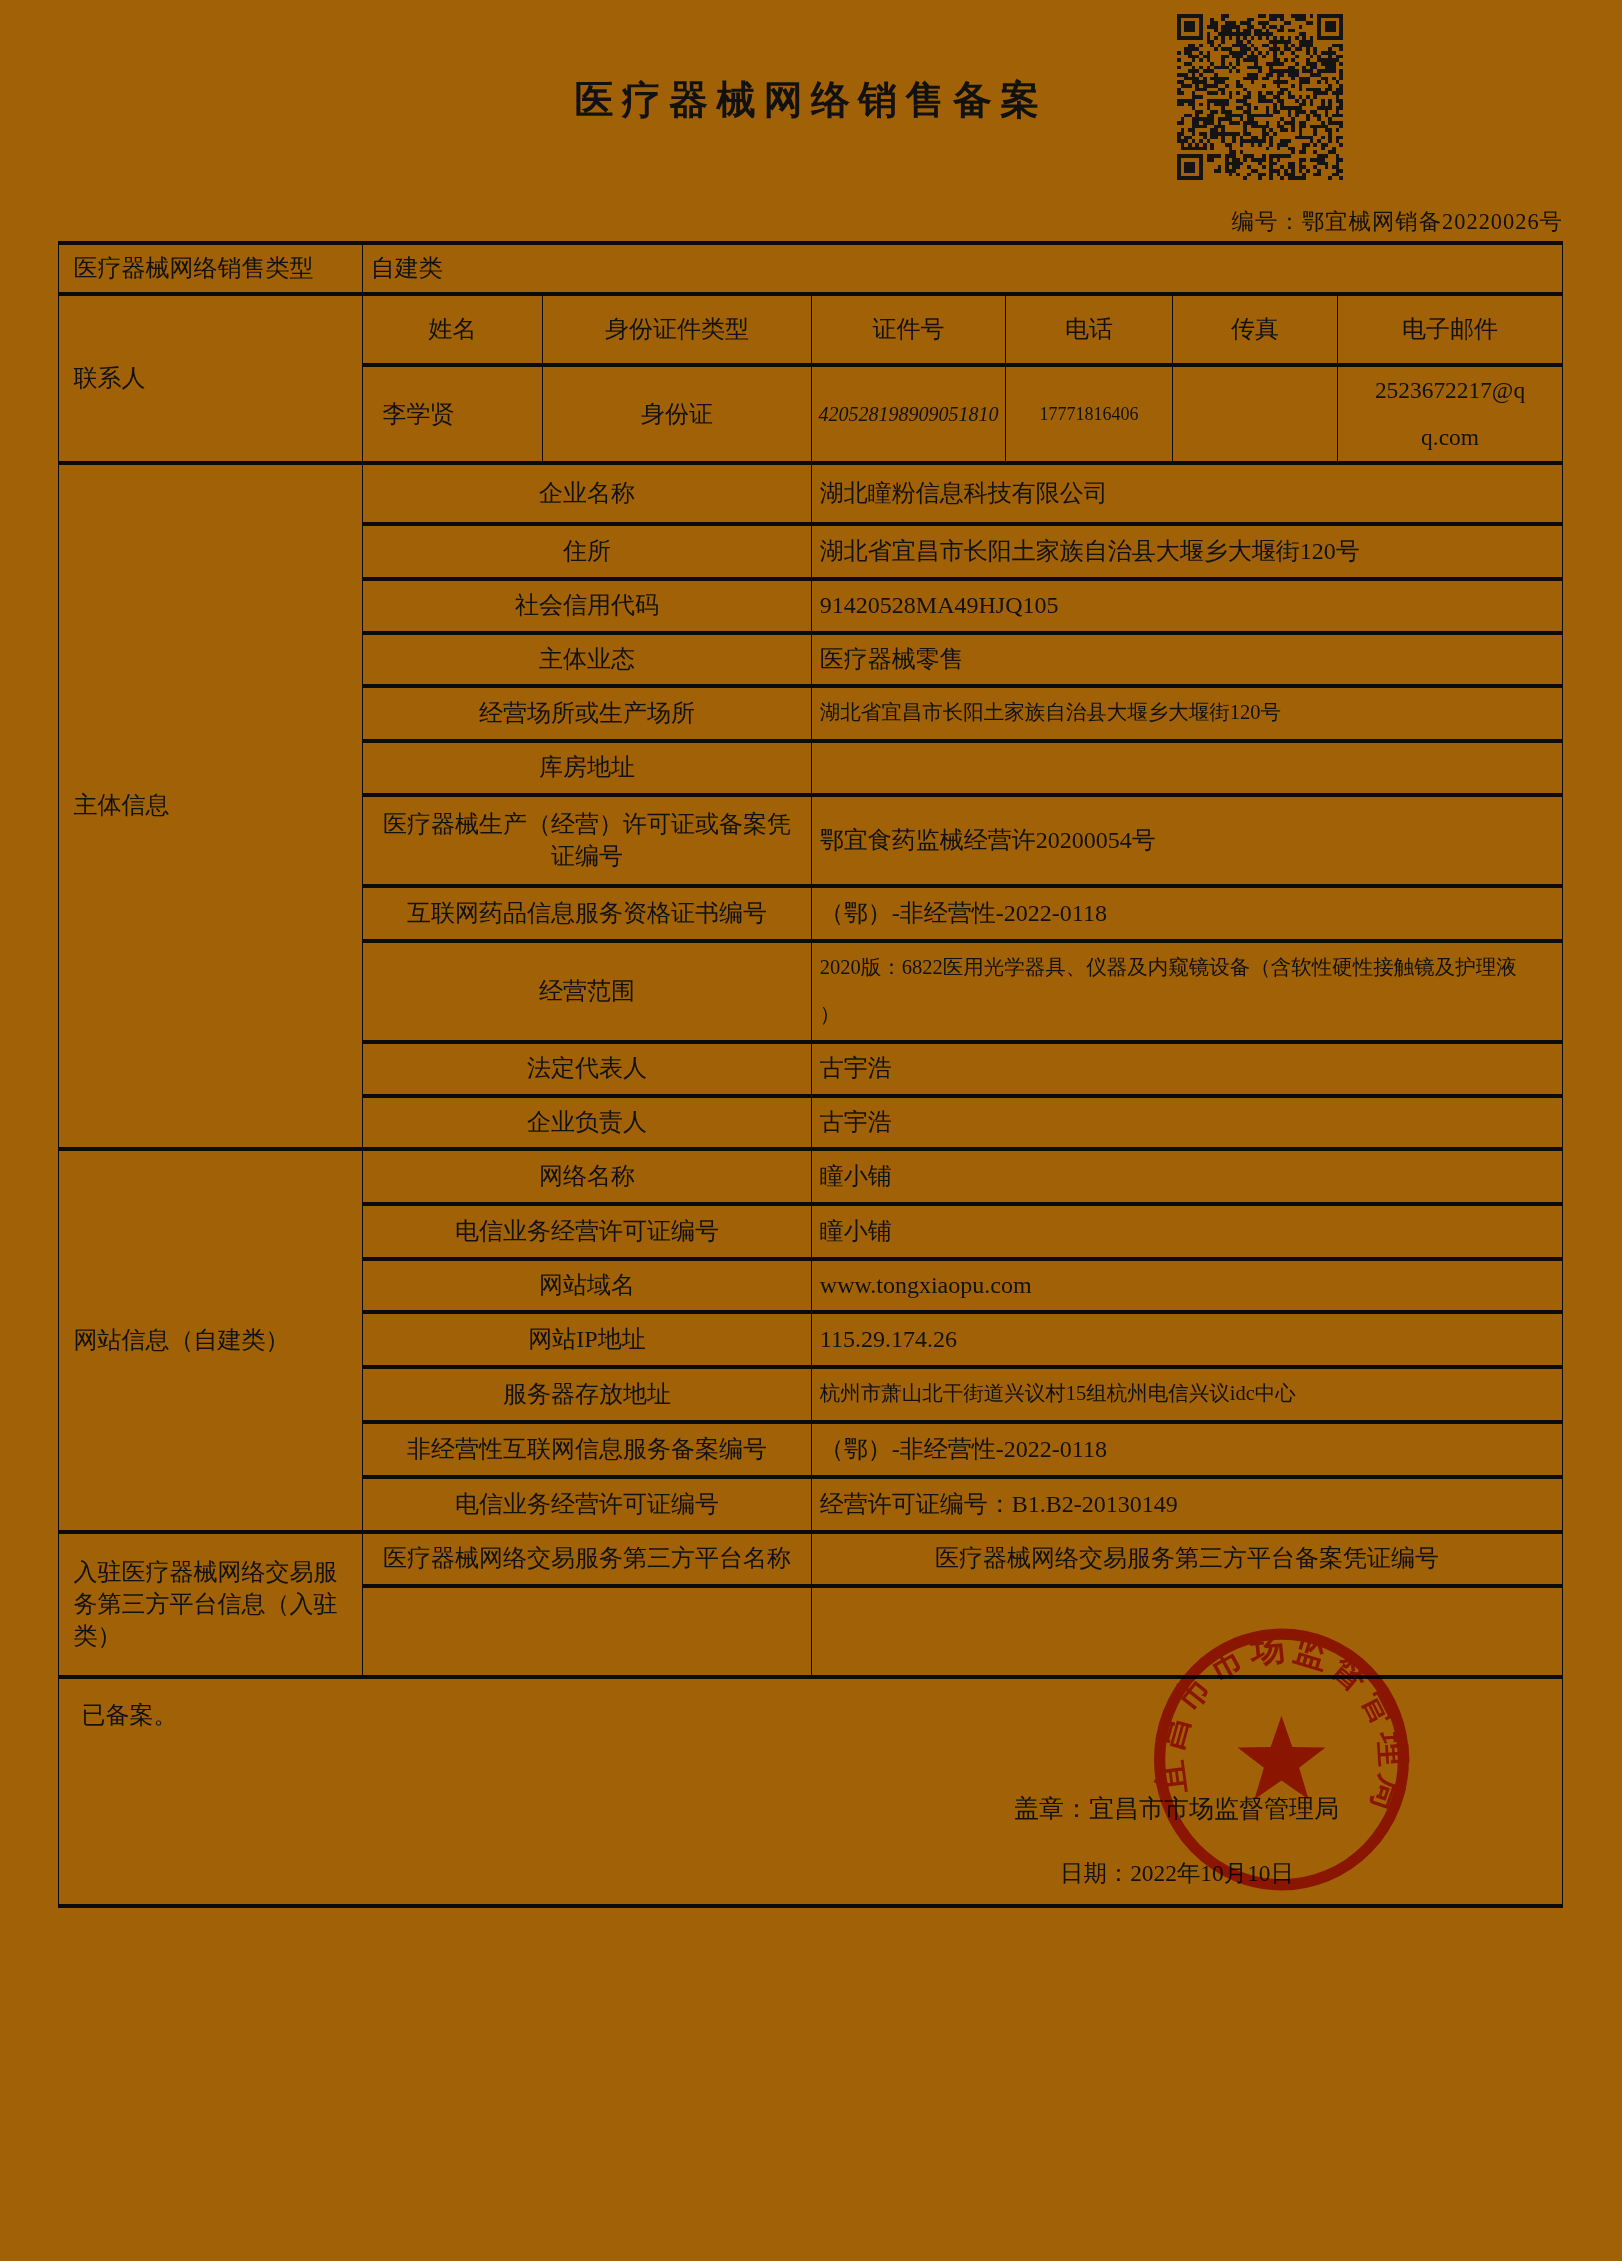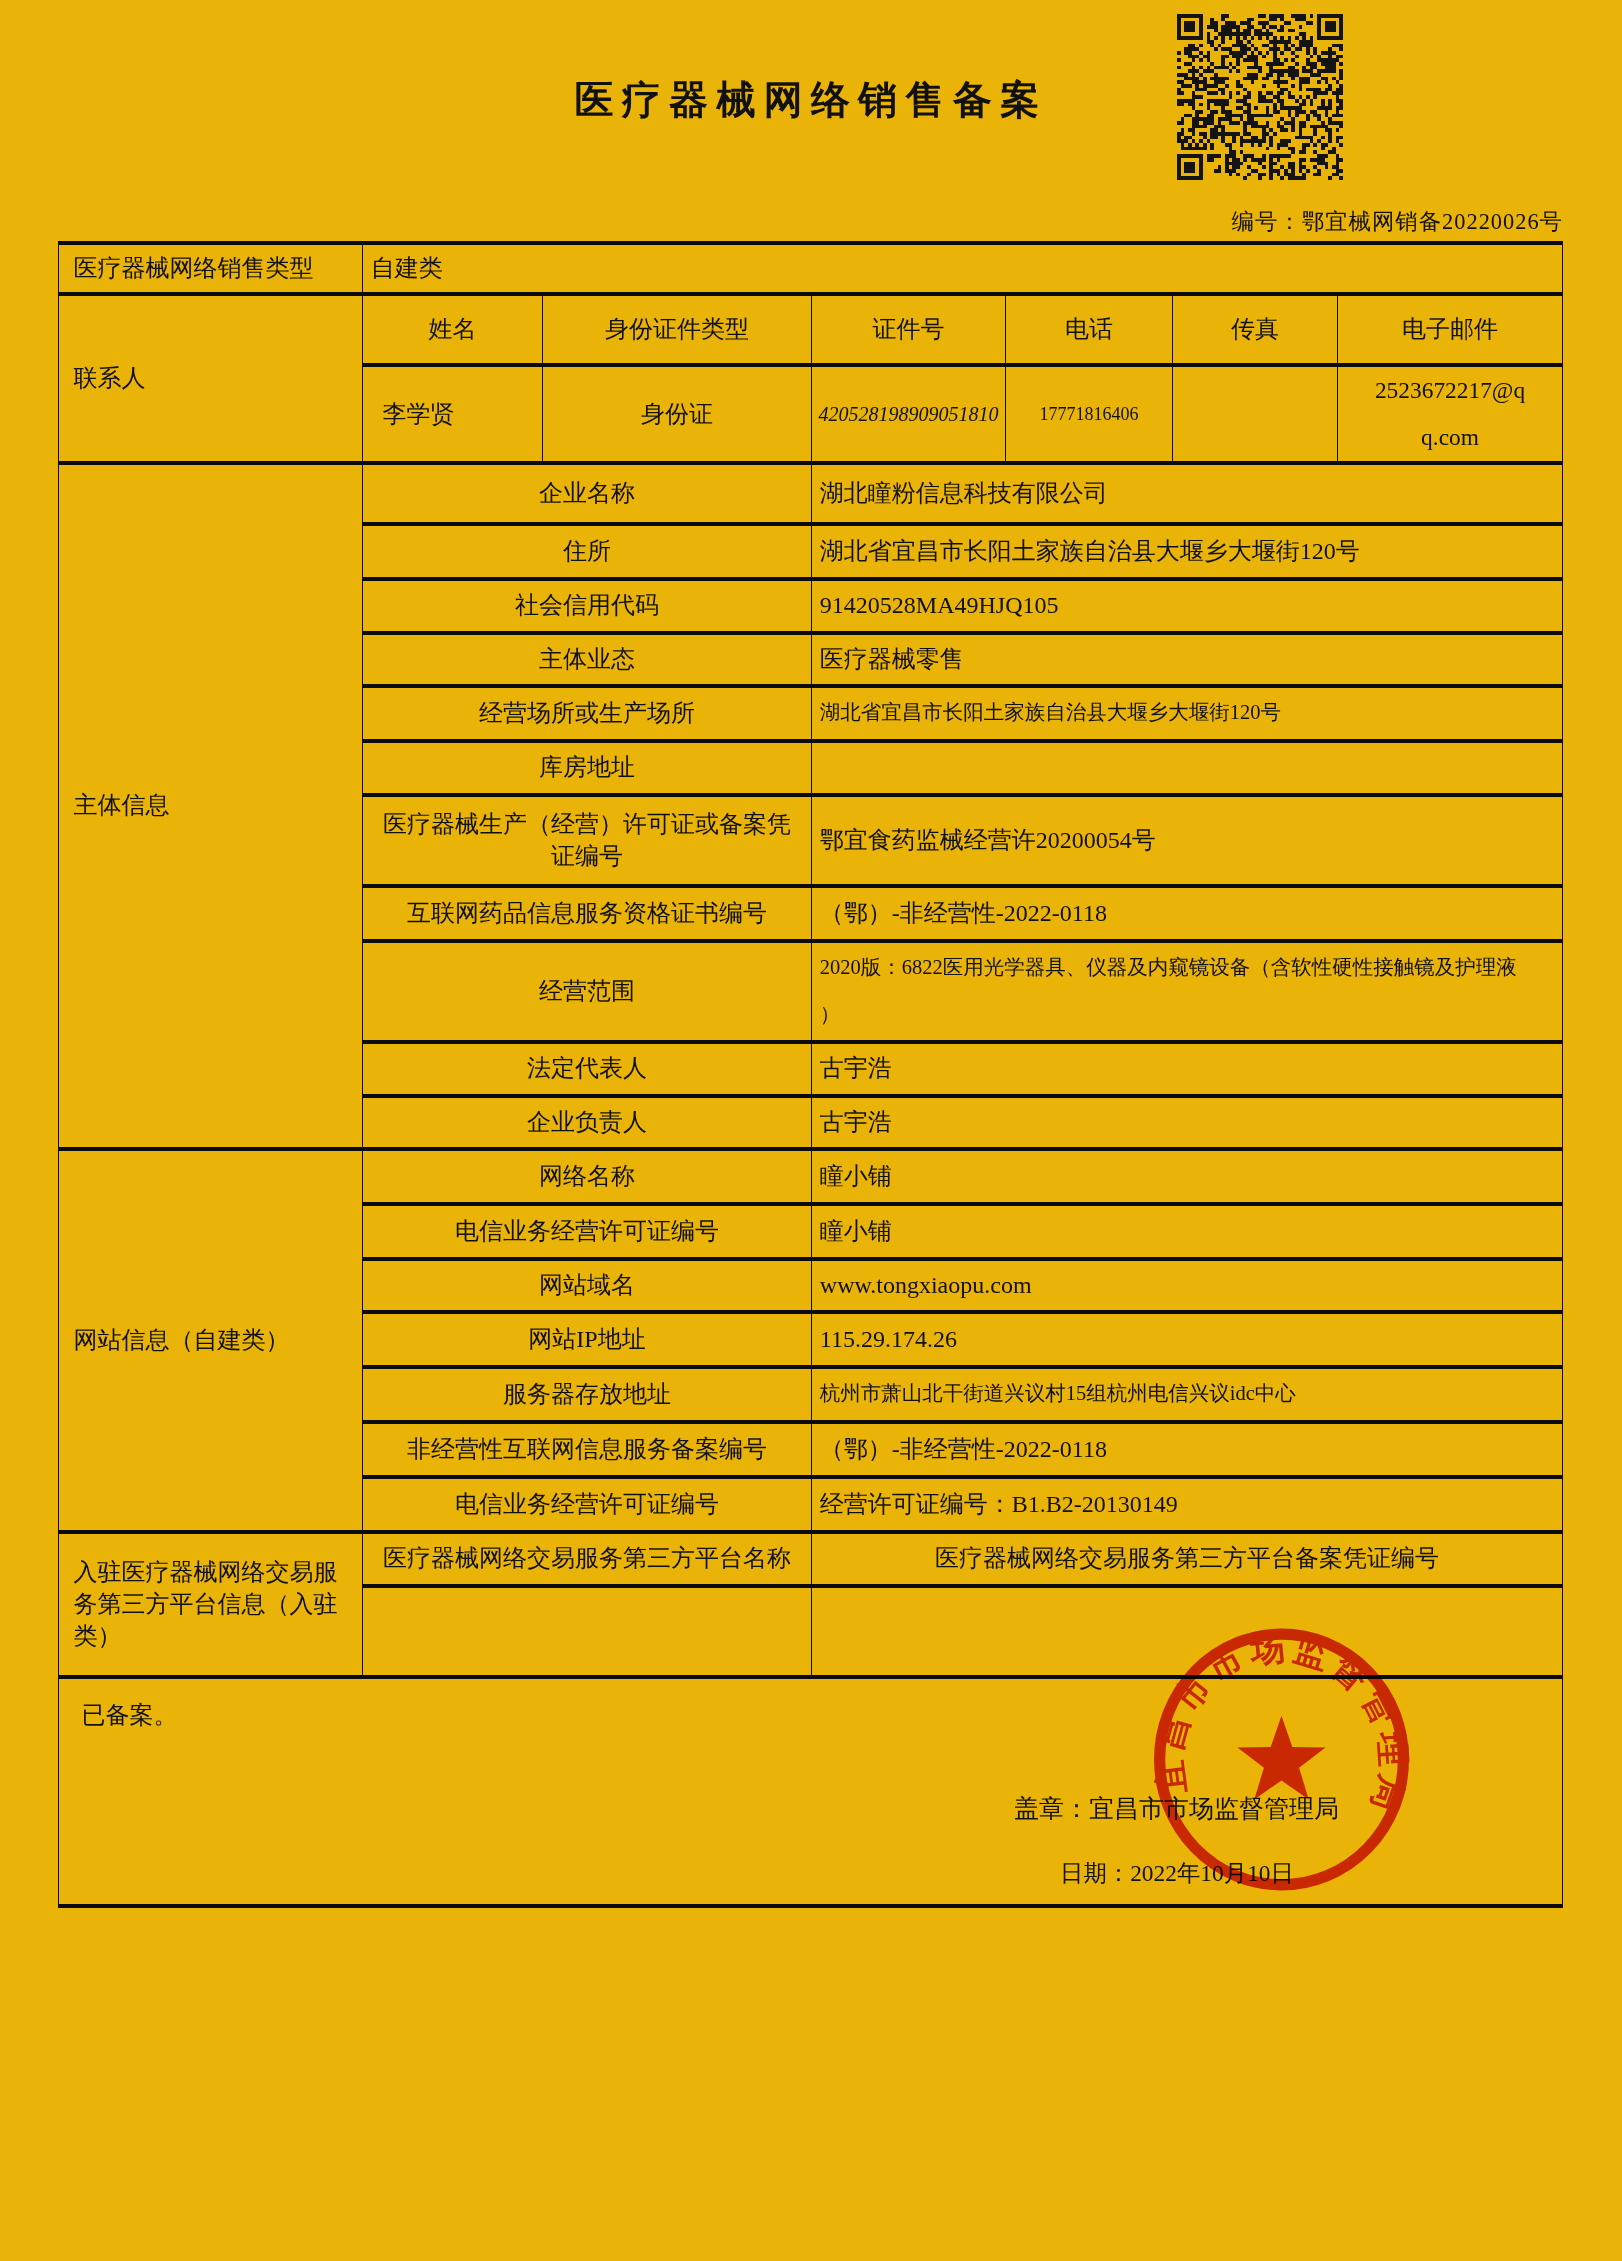--- a/index.html
+++ b/index.html
@@ -1,20 +1,20 @@
 <!DOCTYPE html>
 <html style="font-size:7.8px"><head>
 <meta charset="utf-8">
 <style>
   html,body{margin:0;padding:0;background:#ffffff;}
   .page{
     position:relative;
     width:1622px;
     height:2261px;
-    background:#eab308;
+    background:#a16207;
     font-family:"Liberation Serif","DejaVu Serif",serif;
     color:#111111;
     overflow:hidden;
   }
   .title{
     position:absolute;
     left:0; top:73px;
     width:100%;
     text-align:center;
     font-size:39px;

